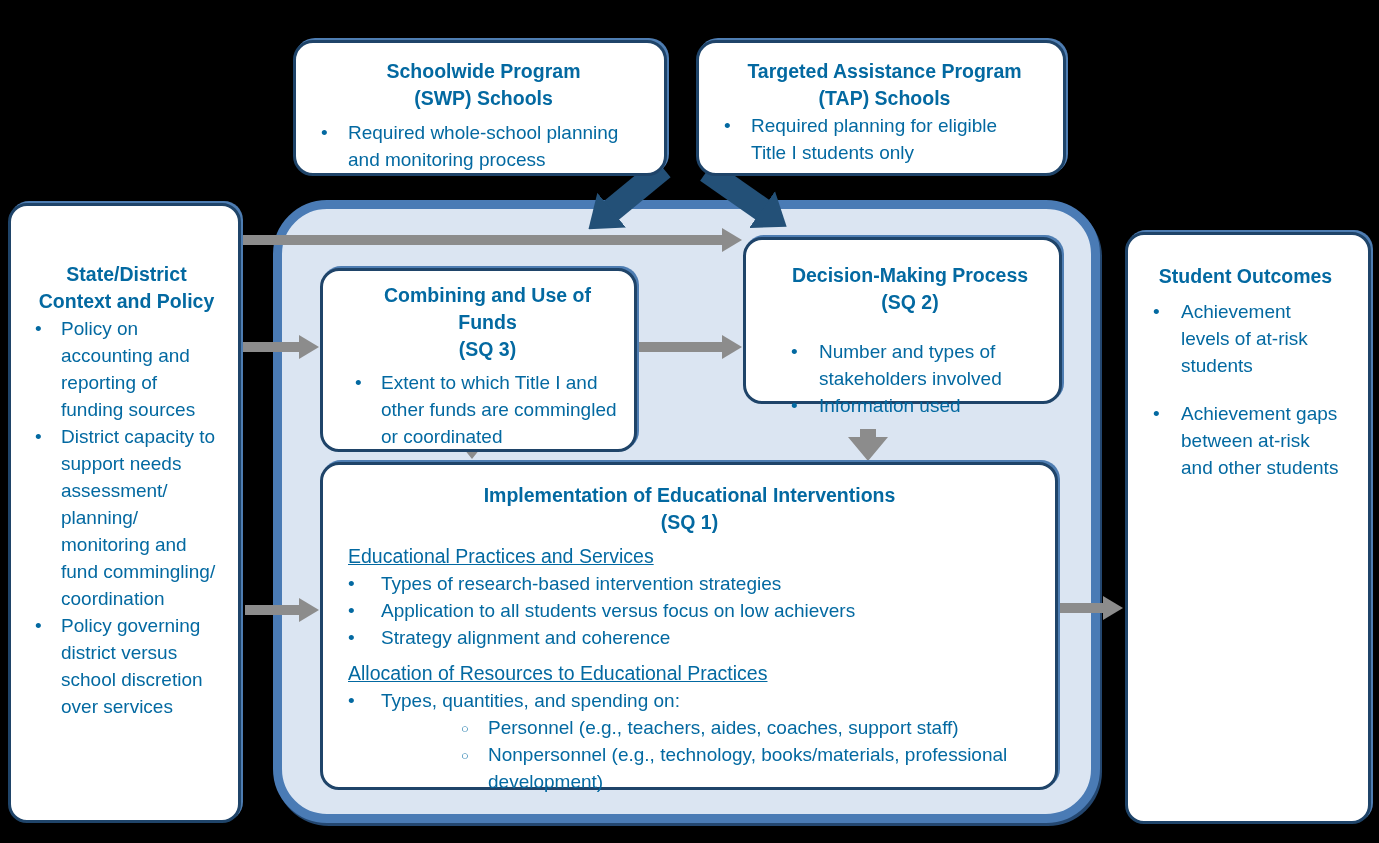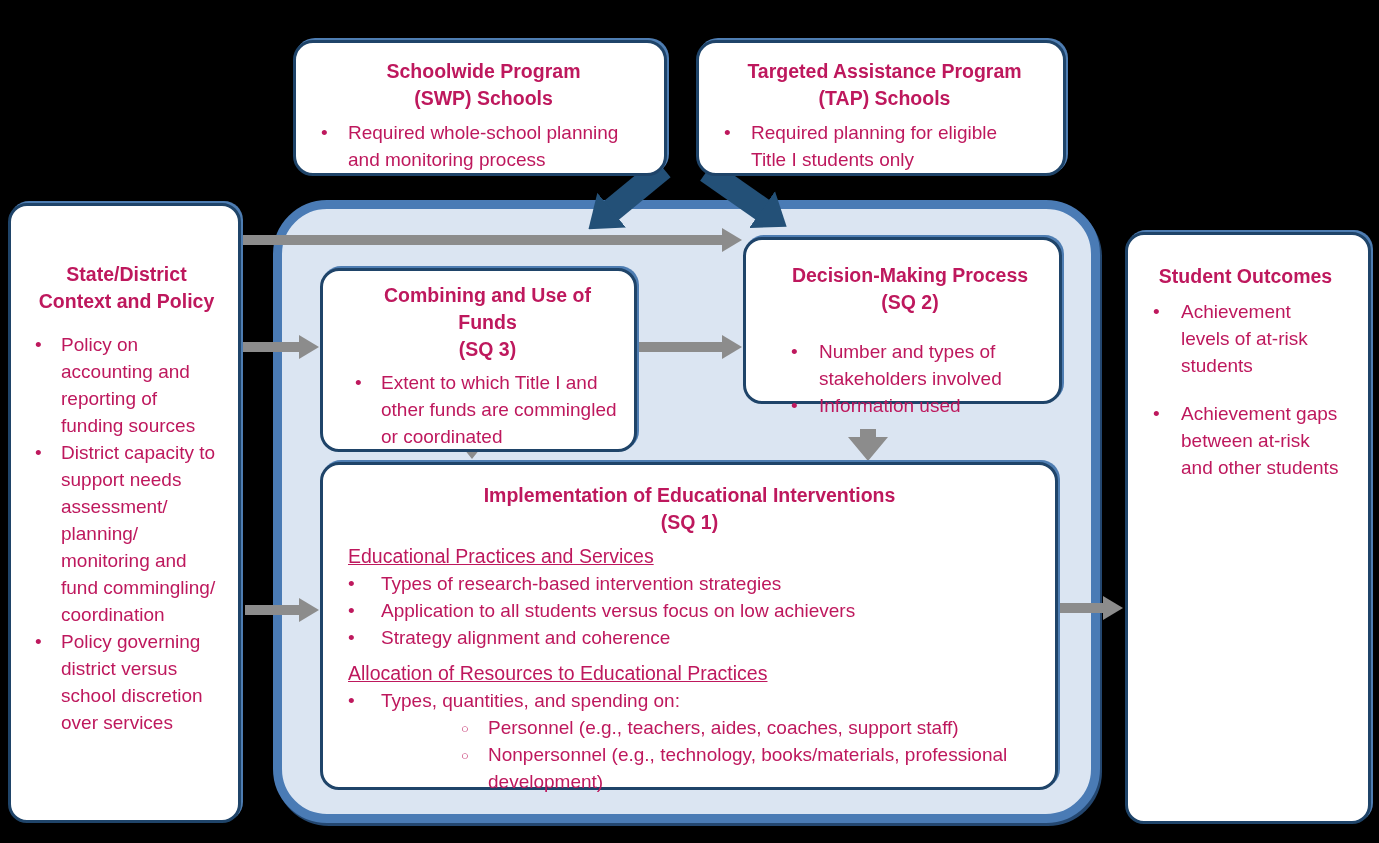--- a/index.html
+++ b/index.html
@@ -1,17 +1,17 @@
 <!DOCTYPE html>
 <html><head>
 <meta charset="utf-8">
 <style>
   html,body{margin:0;padding:0;background:#000;}
   .stage{position:relative;width:1379px;height:843px;background:#000;overflow:hidden;
-         font-family:"Liberation Sans","DejaVu Sans",sans-serif;color:#be185d;font-size:19px;line-height:27px;}
+         font-family:"Liberation Sans","DejaVu Sans",sans-serif;color:#0369a1;font-size:19px;line-height:27px;}
   
   .framework{position:absolute;left:273px;top:200px;width:827px;height:623px;box-sizing:border-box;
              background:#DBE5F2;border:9px solid #4A7BB5;border-radius:54px;
              box-shadow:2px 3px 0 0 #244770;}
   
   .box{position:absolute;background:#fff;border:3px solid #1F4469;box-sizing:border-box;
        box-shadow:2px -2px 0 0 #4E7DB2;z-index:3;}
   .r20{border-radius:20px;} .r26{border-radius:19px;}
   .title{font-weight:bold;text-align:center;white-space:pre-line;font-size:19.5px;line-height:27px;}
   ul.bullets{list-style:none;margin:0;padding:0;}
@@ -60,29 +60,29 @@
     <div class="title">Schoolwide Program
 (SWP) Schools</div>
     <ul class="bullets" style="margin-top:7px;">
       <li style="padding-left:27px;width:292px;">Required whole-school planning and monitoring process</li>
     </ul>
   </div>
 
   <div class="box r20" style="left:696px;top:40px;width:370px;height:136px;padding:15px 18px 0 25px;">
     <div class="title">Targeted Assistance Program
 (TAP) Schools</div>
-    <ul class="bullets" style="margin-top:7px;">
+    <ul class="bullets" style="margin-top:0;">
       <li style="padding-left:27px;width:275px;">Required planning for eligible Title I students only</li>
     </ul>
   </div>
 
   <div class="box r26" style="left:8px;top:203px;width:233px;height:620px;padding:55px 20px 0 24px;">
     <div class="title">State/District
 Context and Policy</div>
-    <ul class="bullets" style="margin-top:16px;">
+    <ul class="bullets" style="margin-top:0;">
       <li style="padding-left:26px;width:160px;">Policy on accounting and reporting of funding sources</li>
       <li style="padding-left:26px;width:160px;">District capacity to support needs assessment/ planning/ monitoring and fund commingling/ coordination</li>
       <li style="padding-left:26px;width:160px;">Policy governing district versus school discretion over services</li>
     </ul>
   </div>
 
   <div class="box r26" style="left:320px;top:268px;width:317px;height:184px;padding:11px 14px 0 32px;">
     <div class="title">Combining and Use of Funds
 (SQ 3)</div>
     <ul class="bullets" style="margin-top:6px;">

